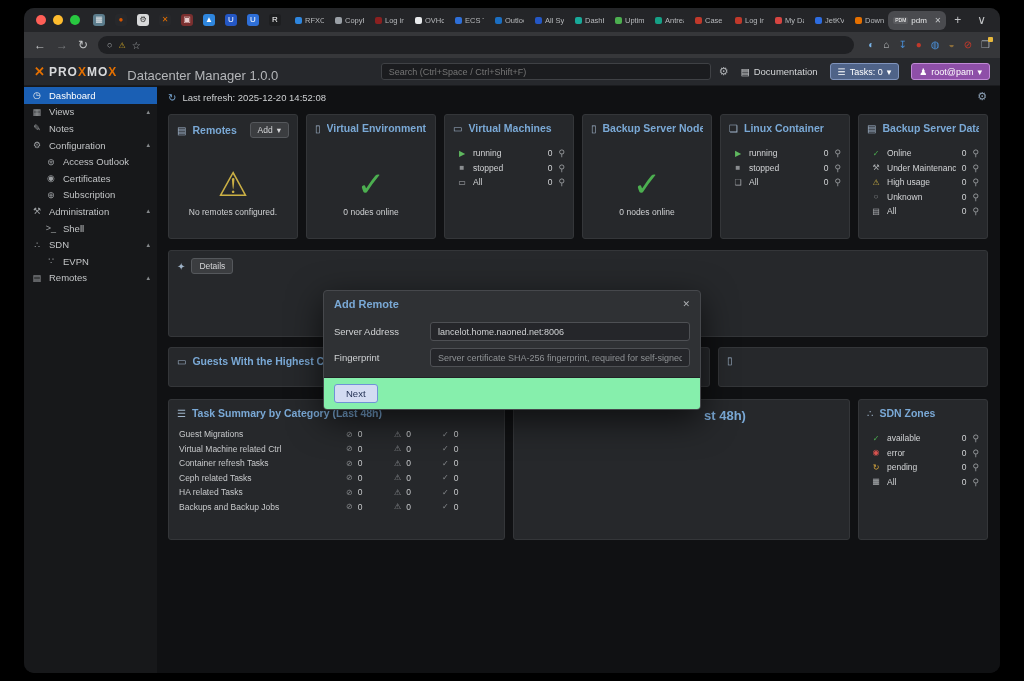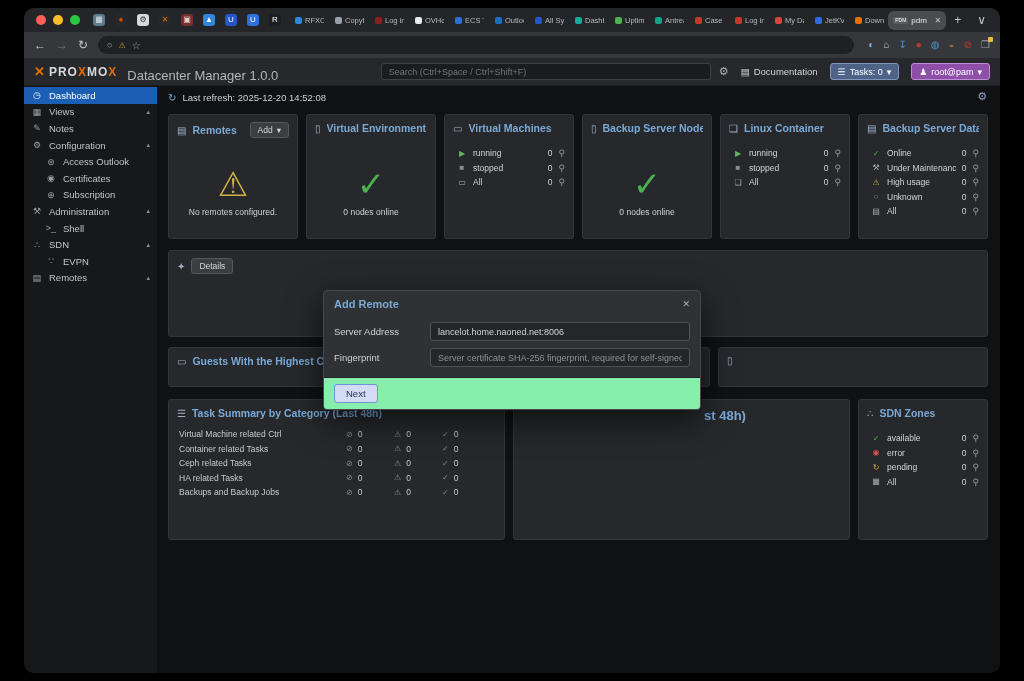--- a/index.html
+++ b/index.html
@@ -489,36 +489,51 @@
         </div>
       </div>
 
       <div class="panel taskpanel">
         <div class="phead">
           <span class="ic">☰</span>
           <span class="t">Task Summary by Category (Last 48h)</span>
         </div>
         <div class="taskrows" id="taskRows">
             <div class="trow">
+              <span class="tlb">Guest Migrations</span>
+              <span class="tstat">
+                <span class="sic">⊘</span>
+                <span>0</span>
+              </span>
+              <span class="tstat">
+                <span class="sic">⚠</span>
+                <span>0</span>
+              </span>
+              <span class="tstat">
+                <span class="sic">✓</span>
+                <span>0</span>
+              </span>
+            </div>
+            <div class="trow">
               <span class="tlb">Virtual Machine related Ctrl</span>
               <span class="tstat">
                 <span class="sic">⊘</span>
                 <span>0</span>
               </span>
               <span class="tstat">
                 <span class="sic">⚠</span>
                 <span>0</span>
               </span>
               <span class="tstat">
                 <span class="sic">✓</span>
                 <span>0</span>
               </span>
             </div>
             <div class="trow">
-              <span class="tlb">Container related Tasks</span>
+              <span class="tlb">Container refresh Tasks</span>
               <span class="tstat">
                 <span class="sic">⊘</span>
                 <span>0</span>
               </span>
               <span class="tstat">
                 <span class="sic">⚠</span>
                 <span>0</span>
               </span>
               <span class="tstat">
                 <span class="sic">✓</span>

